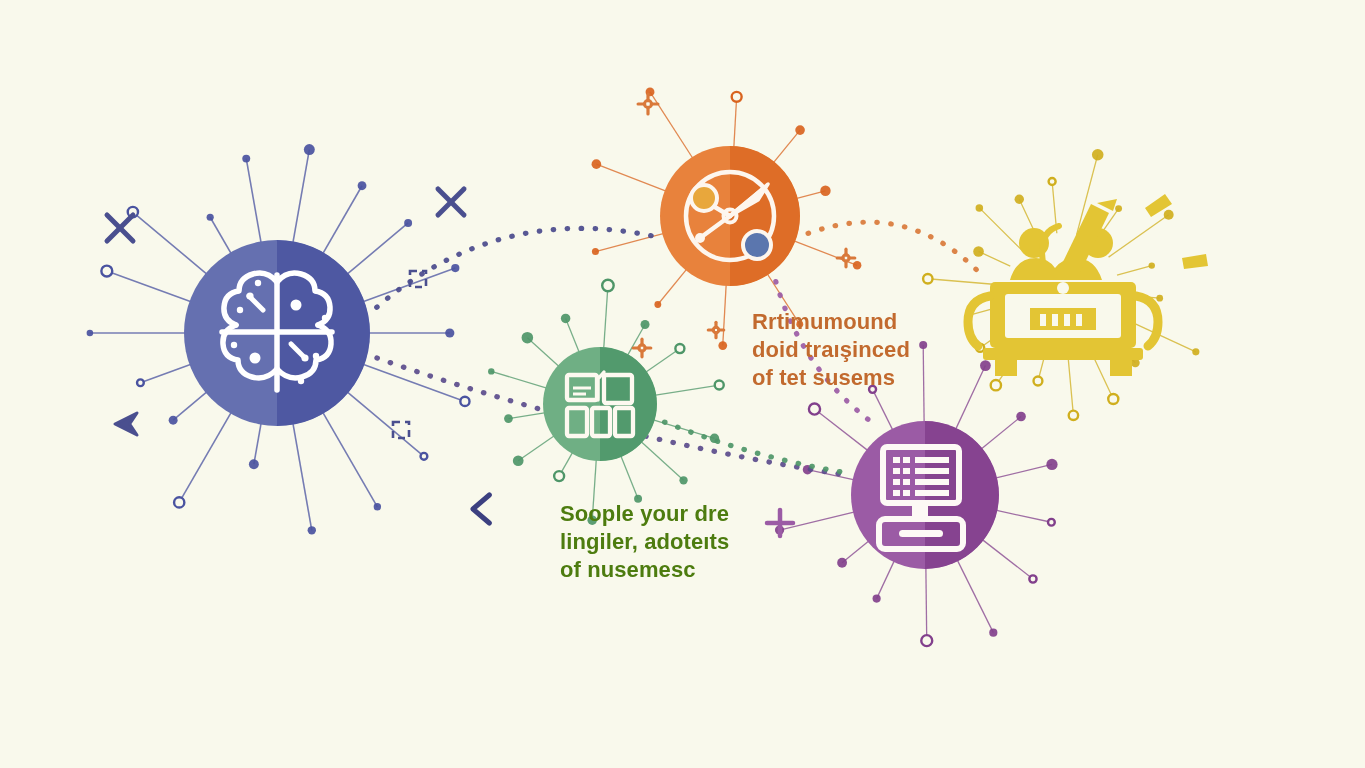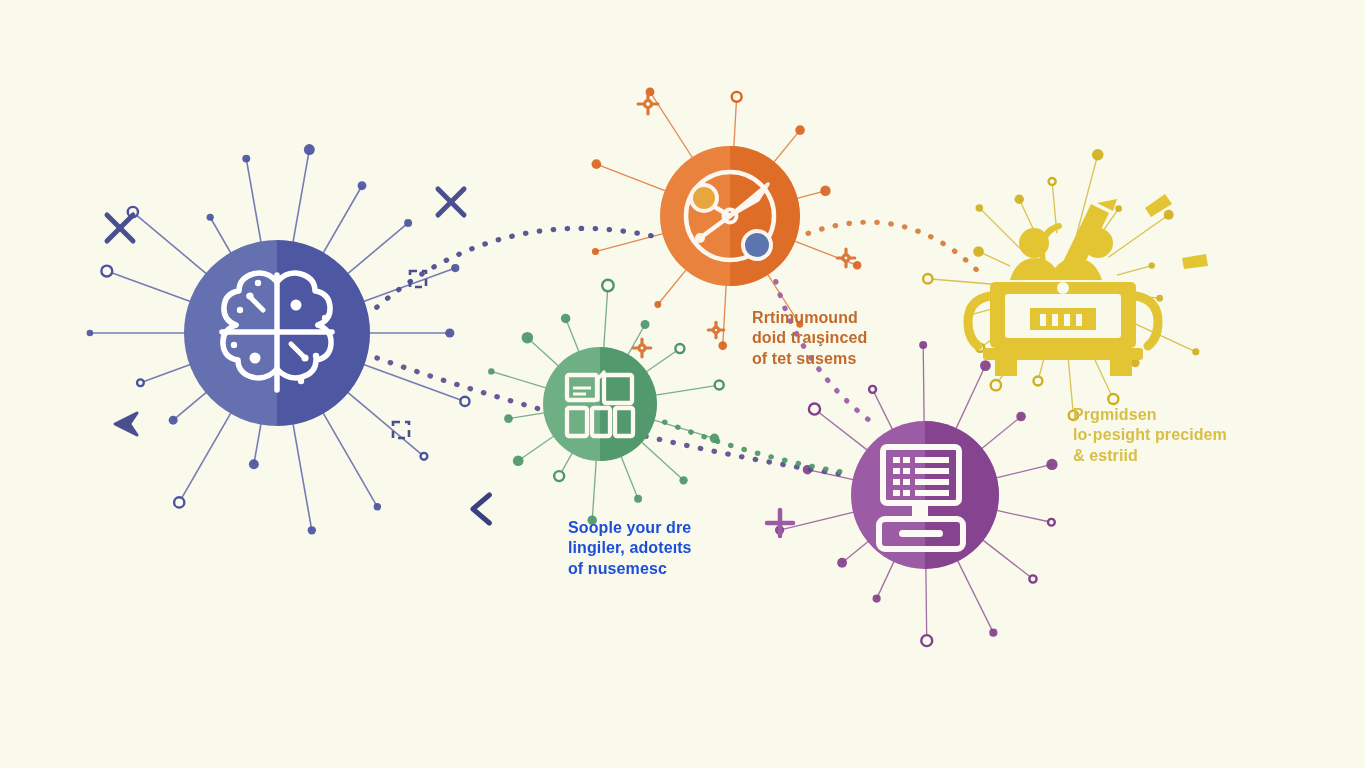--- a/index.html
+++ b/index.html
@@ -22,29 +22,29 @@
   #scene {
     position: absolute;
     left: 0;
     top: 0;
     width: 1365px;
     height: 768px;
   }
   .label {
     position: absolute;
     font-weight: bold;
-    font-size: 16px;
+    font-size: 22px;
     line-height: 1.27;
     letter-spacing: 0.1px;
     white-space: pre-line;
     user-select: none;
   }
   .label-blue   { left: 196px; top: 494px; color: #3C4080; width: 235px; }
   .label-orange { left: 752px; top: 308px; color: #C26A2E; width: 215px; }
-  .label-green  { left: 560px; top: 518px; color: #1d4ed8; width: 185px; margin-left: 8px; }
+  .label-green  { left: 560px; top: 500px; color: #4d7c0f; width: 185px; }
   .label-purple { left: 907px; top: 592px; color: #8A4795; width: 180px; }
   .label-yellow { left: 1073px; top: 405px; color: #D9BE46; width: 215px; }
 </style>
 </head>
 <body>
 
 <div id="canvas">
 
   <svg id="scene" viewBox="0 0 1365 768">
     <defs>
@@ -391,17 +391,14 @@
         </g>
       </g>
   </svg>
 
   <div class="label label-orange">Rrtimumound
 doid traışinced
 of tet susems</div>
   <div class="label label-green">Soople your dre
 lingiler, adoteıts
 of nusemesc</div>
-  <div class="label label-yellow">Prgmidsen
-lo·pesight precidem
-&amp; estriid</div>
 
 </div>
 
 </body></html>

